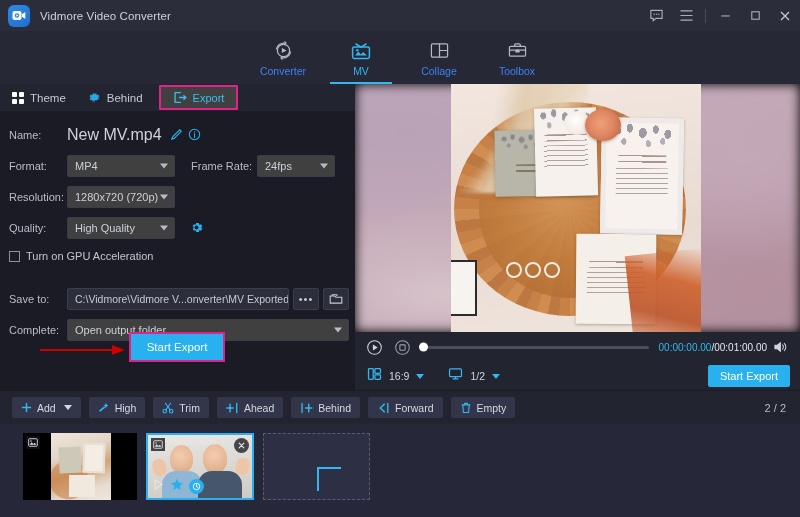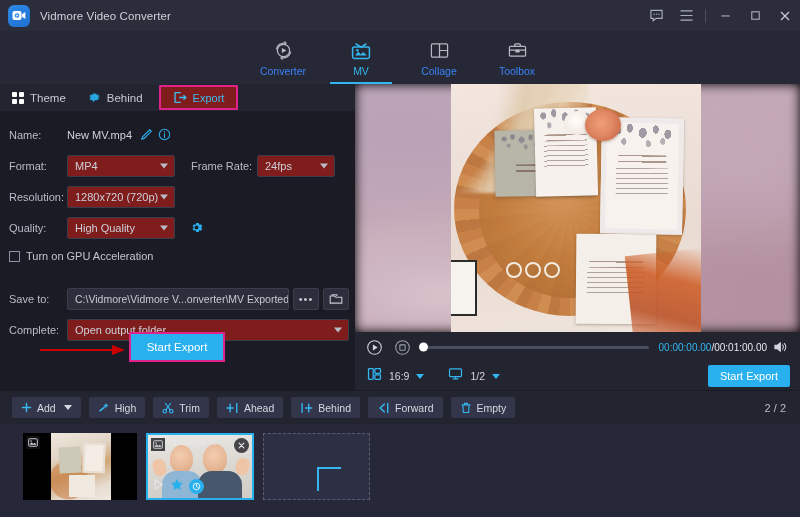--- a/index.html
+++ b/index.html
@@ -83,26 +83,26 @@
   .subtab svg { display: block; }
 
   
   .settings {
     position: absolute; left: 0; top: 111px; width: 355px; height: 280px;
     background: #1b1b25;
     padding: 10px 0 0 0;
   }
   .row { display: flex; align-items: center; height: 27px; margin-bottom: 4px; padding-left: 9px; }
   .lbl { width: 58px; font-size: 11px; color: #b9bcc6; flex: none; }
-  .val-name { font-size: 11px; color: #cfd2db; margin-right: 8px; }
+  .val-name { font-size: 16px; color: #cfd2db; margin-right: 8px; }
   .ic-btn { display: flex; align-items: center; justify-content: center; margin-right: 5px; }
   .ic-btn svg { display: block; }
 
   .sel {
-    height: 22px; background: #7f1d1d; border: 1px solid #3a3d4c;
+    height: 22px; background: #404040; border: 1px solid #3a3d4c;
     border-radius: 2px; display: flex; align-items: center;
     padding: 0 6px 0 7px; font-size: 11px; color: #cdd0d9; position: relative;
   }
   .sel .caret {
     position: absolute; right: 6px; top: 50%; transform: translateY(-50%);
     width: 0; height: 0; border-left: 4px solid transparent;
     border-right: 4px solid transparent; border-top: 5px solid #b9bcc6;
   }
   .sel.w-format { width: 108px; }
   .sel.w-res { width: 108px; }

